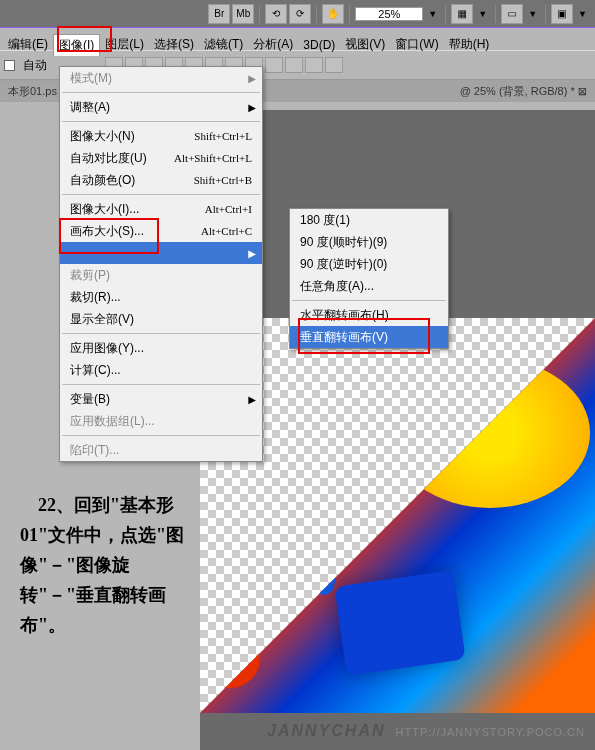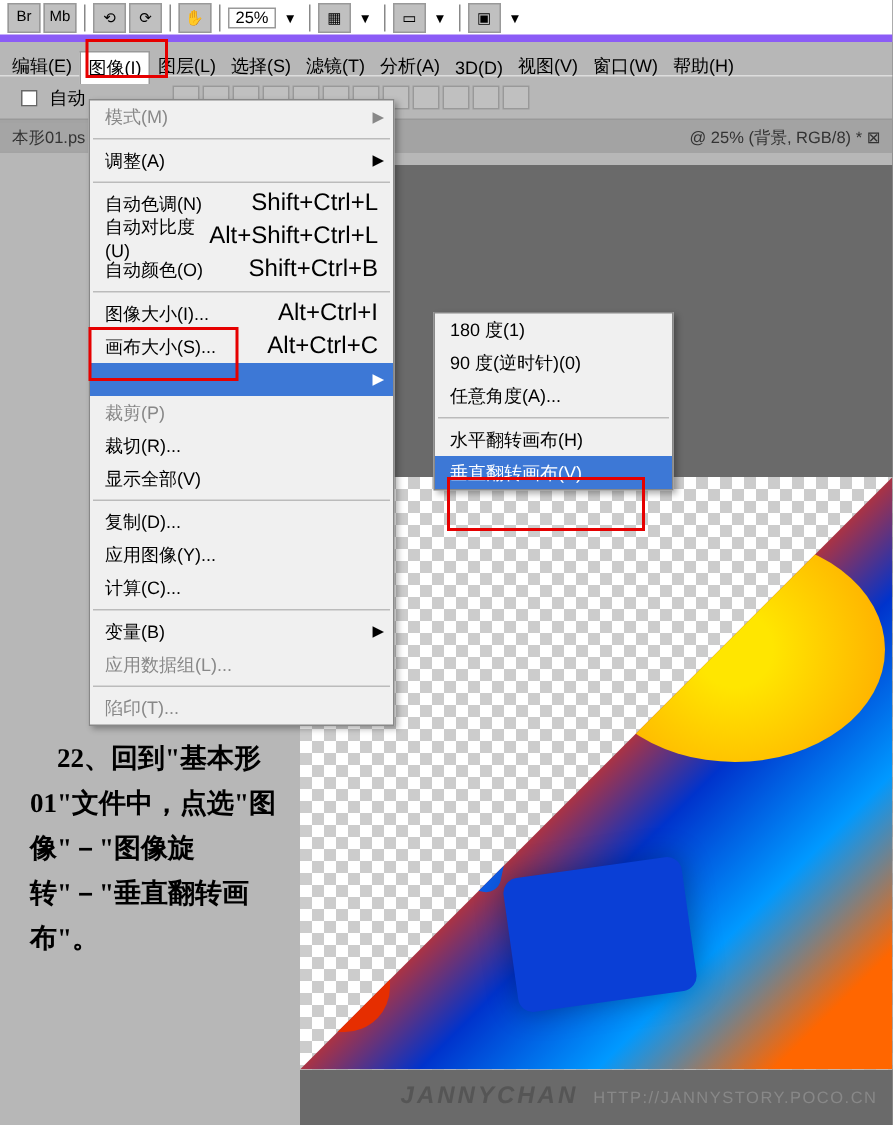--- a/index.html
+++ b/index.html
@@ -1,40 +1,40 @@
 <!DOCTYPE html>
 <html><head>
 <meta charset="utf-8">
 <style>
   * { margin: 0; padding: 0; box-sizing: border-box; font-family: "SimSun", "Microsoft YaHei", sans-serif; }
   body { width: 595px; height: 750px; background: #b7b7b7; position: relative; overflow: hidden; }
-  .toolbar-top { height: 28px; background: #ffffff; border-bottom: 5px solid #8b5cf6; display: flex; align-items: center; padding: 0 5px; gap: 2px; }
+  .toolbar-top { height: 28px; background: #737373; border-bottom: 1px solid #8b5cf6; display: flex; align-items: center; padding: 0 5px; gap: 2px; justify-content: flex-end; }
   .toolbar-btn { width: 22px; height: 20px; background: #c0c0c0; border: 1px solid #999; display: inline-flex; align-items: center; justify-content: center; font-size: 10px; }
   .toolbar-sep { width: 1px; height: 18px; background: #888; margin: 0 3px; }
-  .zoom-lbl { font-size: 11px; padding: 0 4px; background: #fff; border: 1px solid #999; }
+  .zoom-lbl { font-size: 11px; padding: 0 22px; background: #fff; border: 1px solid #999; }
   .menubar { height: 22px; background: #b7b7b7; display: flex; align-items: center; padding: 0 3px; font-size: 12px; }
   .menu-item { padding: 2px 5px; cursor: default; margin-top: 11px; }
   .menu-item.open { background: #fff; border: 1px solid #999; border-bottom: none; }
   .highlight-box { position: absolute; border: 2px solid #e60000; pointer-events: none; z-index: 100; }
   .hb1 { left: 57px; top: 26px; width: 55px; height: 26px; }
   .hb2 { left: 59px; top: 218px; width: 100px; height: 36px; }
   .hb3 { left: 298px; top: 318px; width: 132px; height: 36px; }
-  .optbar { height: 30px; background: #b7b7b7; border-top: 1px solid #ddd; border-bottom: 1px solid #999; display: flex; align-items: center; padding: 0 14px; font-size: 12px; gap: 8px; }
+  .optbar { height: 30px; background: #b7b7b7; border-top: 1px solid #ddd; border-bottom: 1px solid #999; display: flex; align-items: center; padding: 0 4px; font-size: 12px; gap: 8px; }
   .checkbox { width: 11px; height: 11px; background: #fff; border: 1px solid #666; display: inline-block; }
   .tabbar { height: 22px; background: #a3a3a3; display: flex; align-items: center; font-size: 11px; }
   .doc-tab { padding: 2px 8px; background: #a5a5a5; color: #333; }
   .doc-tab-right { margin-left: auto; padding-right: 8px; color: #333; }
   .dropdown { position: absolute; background: #f0f0f0; border: 1px solid #888; box-shadow: 2px 2px 4px rgba(0,0,0,0.3); font-size: 12px; z-index: 50; }
   .dd-main { left: 59px; top: 66px; width: 204px; }
   .dd-row { display: flex; align-items: center; height: 22px; padding: 0 10px; position: relative; }
   .dd-row.dis { color: #888; }
   .dd-row.hl { background: #3d78d6; color: #fff; }
   .dd-sep { height: 1px; background: #bbb; margin: 3px 2px; }
   .dd-label { flex: 1; }
-  .dd-short { font-size: 16px; }
+  .dd-short { font-size: 11px; font-family: Liberation Serif, serif; }
   .dd-arrow { position: absolute; right: 6px; font-size: 10px; }
   .dd-sub { left: 289px; top: 208px; width: 160px; }
   .canvas-area { position: absolute; left: 200px; top: 110px; right: 0; bottom: 0; background: #6a6a6a; }
   .checker { position: absolute; left: 0; top: 208px; width: 395px; height: 395px;
     background-image:
       linear-gradient(45deg,#ccc 25%,transparent 25%),
       linear-gradient(-45deg,#ccc 25%,transparent 25%),
       linear-gradient(45deg,transparent 75%,#ccc 75%),
       linear-gradient(-45deg,transparent 75%,#ccc 75%);
     background-size:16px 16px;
@@ -132,21 +132,21 @@
       <span class="dd-label">模式(M)</span>
       <span class="dd-arrow">▶</span>
     </div>
     <div class="dd-sep"></div>
     <div class="dd-row">
       <span class="dd-label">调整(A)</span>
       <span class="dd-arrow">▶</span>
     </div>
     <div class="dd-sep"></div>
     <div class="dd-row">
-      <span class="dd-label">自动色调(N)</span>
+      <span class="dd-label">图像大小(N)</span>
       <span class="dd-short">Shift+Ctrl+L</span>
     </div>
     <div class="dd-row">
       <span class="dd-label">自动对比度(U)</span>
       <span class="dd-short">Alt+Shift+Ctrl+L</span>
     </div>
     <div class="dd-row">
       <span class="dd-label">自动颜色(O)</span>
       <span class="dd-short">Shift+Ctrl+B</span>
     </div>
@@ -166,23 +166,20 @@
       <span class="dd-label">裁剪(P)</span>
     </div>
     <div class="dd-row">
       <span class="dd-label">裁切(R)...</span>
     </div>
     <div class="dd-row">
       <span class="dd-label">显示全部(V)</span>
     </div>
     <div class="dd-sep"></div>
     <div class="dd-row">
-      <span class="dd-label">复制(D)...</span>
-    </div>
-    <div class="dd-row">
       <span class="dd-label">应用图像(Y)...</span>
     </div>
     <div class="dd-row">
       <span class="dd-label">计算(C)...</span>
     </div>
     <div class="dd-sep"></div>
     <div class="dd-row">
       <span class="dd-label">变量(B)</span>
       <span class="dd-arrow">▶</span>
     </div>
@@ -191,20 +188,23 @@
     </div>
     <div class="dd-sep"></div>
     <div class="dd-row dis">
       <span class="dd-label">陷印(T)...</span>
     </div>
   </div>
 
 <div class="dropdown dd-sub" id="dd-sub">
     <div class="dd-row">
       <span class="dd-label">180 度(1)</span>
+    </div>
+    <div class="dd-row">
+      <span class="dd-label">90 度(顺时针)(9)</span>
     </div>
     <div class="dd-row">
       <span class="dd-label">90 度(逆时针)(0)</span>
     </div>
     <div class="dd-row">
       <span class="dd-label">任意角度(A)...</span>
     </div>
     <div class="dd-sep"></div>
     <div class="dd-row">
       <span class="dd-label">水平翻转画布(H)</span>

